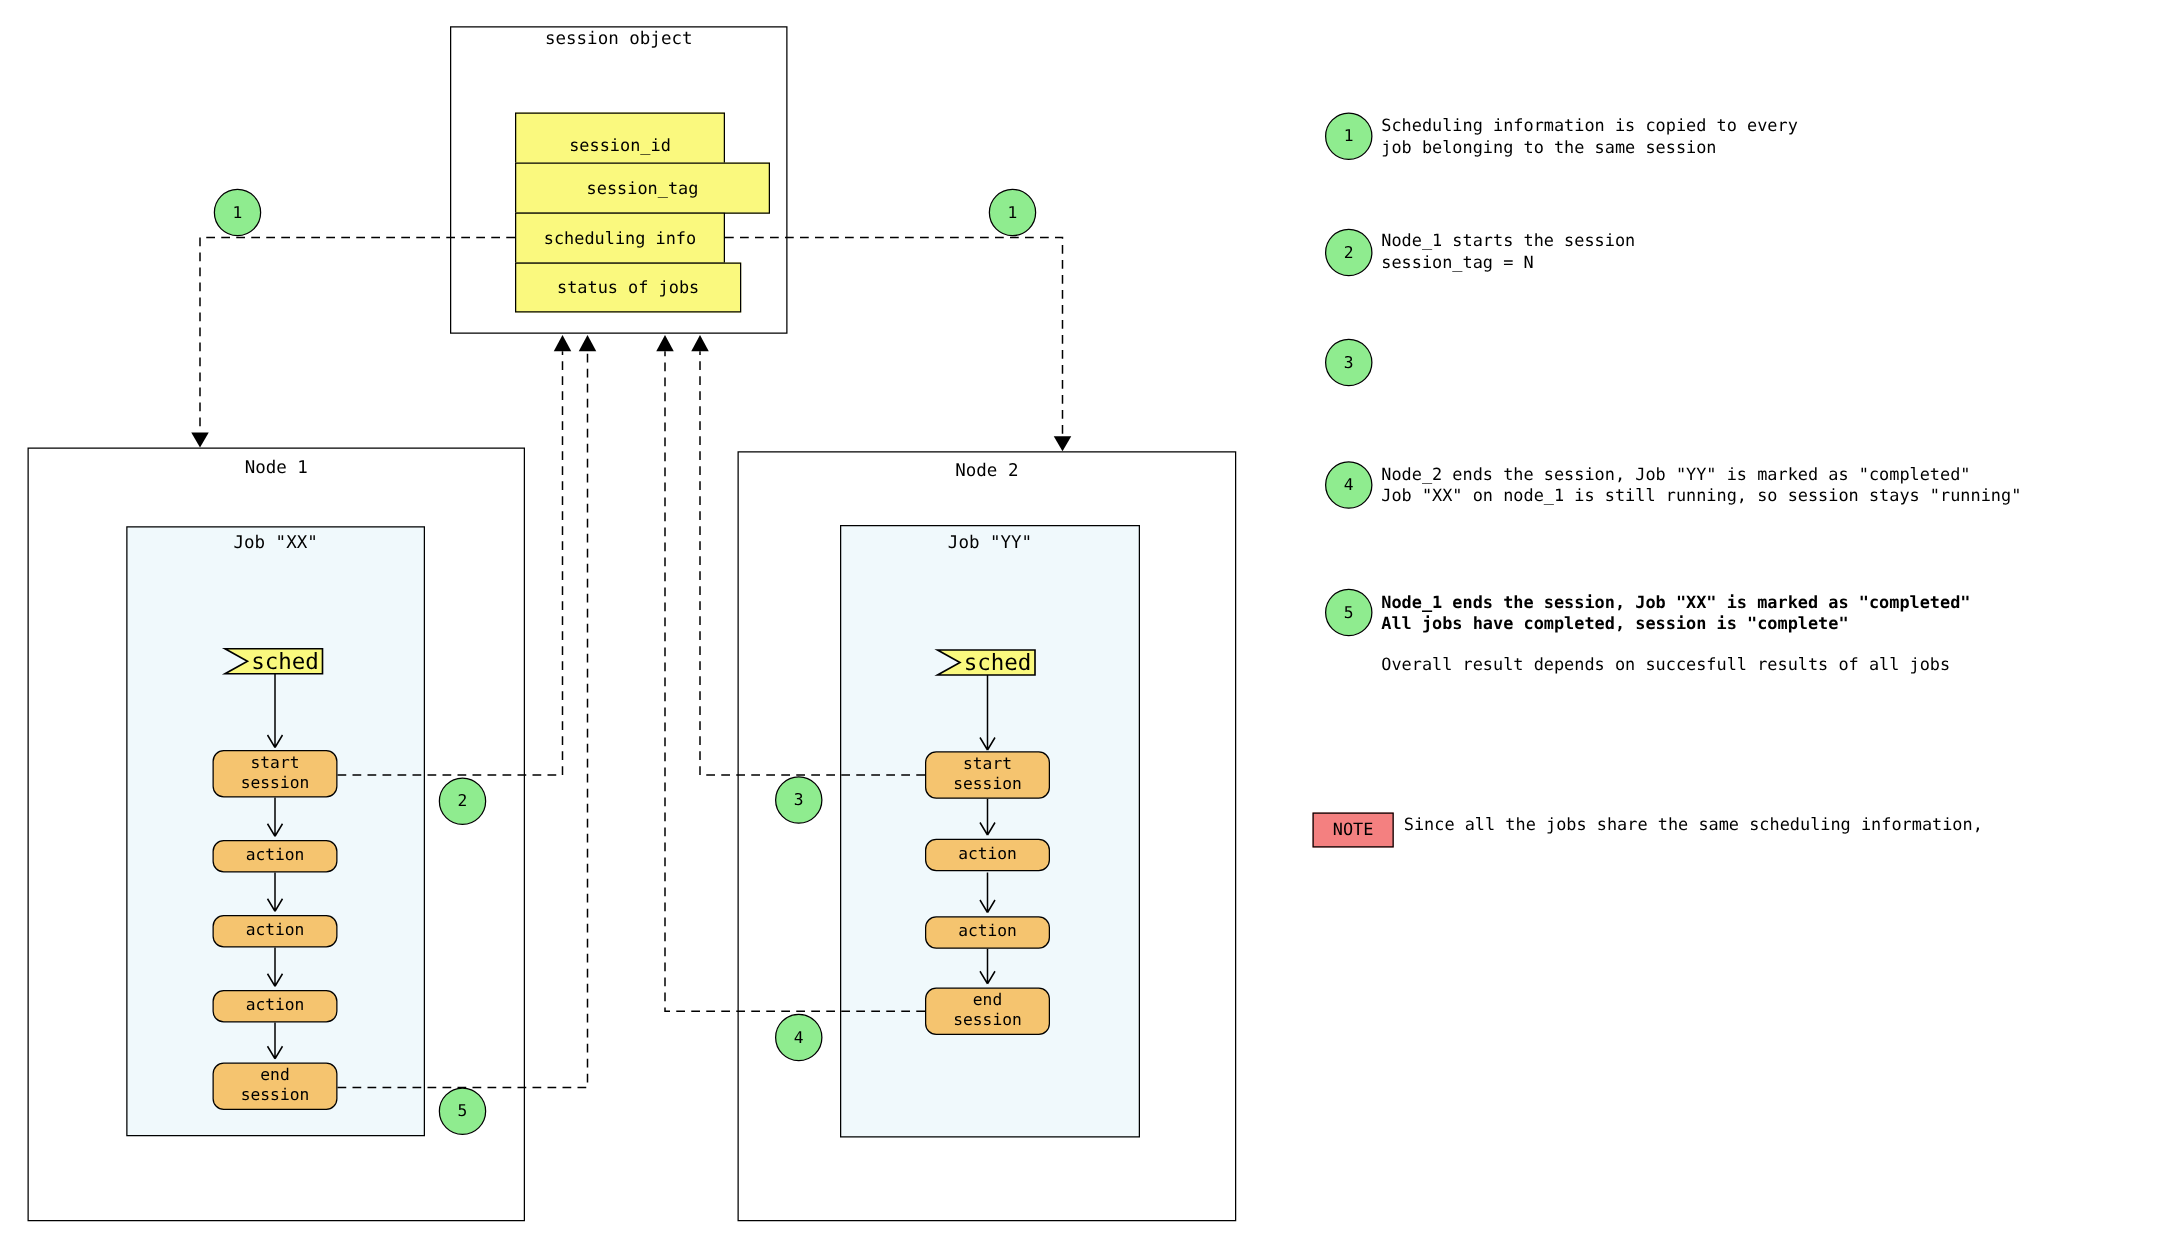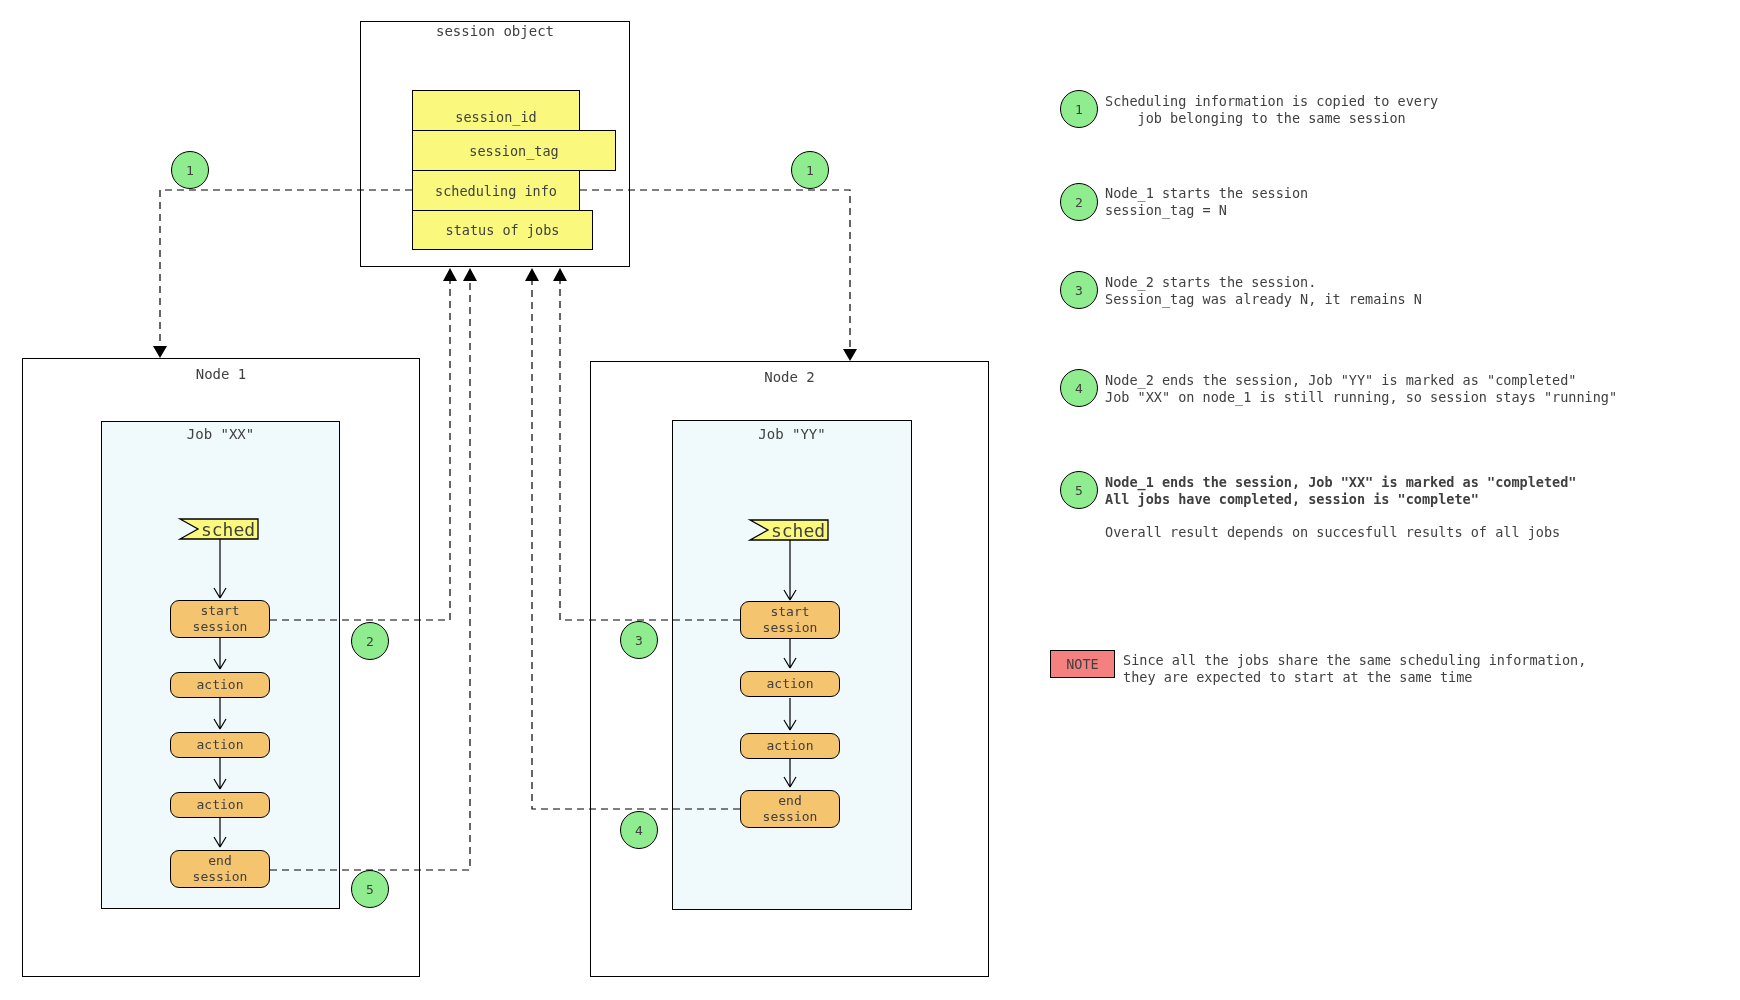--- a/index.html
+++ b/index.html
@@ -1,17 +1,17 @@
 <!DOCTYPE html>
 <html><head>
 <meta charset="utf-8">
 <style>
   html,body{margin:0;padding:0;background:#fff;}
   #scene{position:relative;width:1740px;height:1000px;background:#fff;
-         font-family:"DejaVu Sans Mono","Liberation Mono",monospace;color:#404040;overflow:hidden;}
+         font-family:"DejaVu Sans Mono","Liberation Mono",monospace;color:#000000;overflow:hidden;}
   .abs{position:absolute;box-sizing:border-box;}
   .frame{border:1px solid #000;background:#fff;}
   .jobframe{border:1px solid #000;background:#F0F9FC;}
   .cellrow{border:1.5px solid #000;background:#FAF97E;display:flex;align-items:center;justify-content:center;
            font-size:13.5px;}
   .flow{border:1.5px solid #000;border-radius:9px;background:#F5C46F;display:flex;flex-direction:column;
         align-items:center;justify-content:center;font-size:13px;line-height:16px;}
   .circle{width:38px;height:38px;border-radius:50%;border:1.5px solid #000;background:#8FEC8F;
           display:flex;align-items:center;justify-content:center;font-size:13px;}
   .ttl{font-size:14px;text-align:center;}
@@ -118,50 +118,45 @@
   </div>
 
   <div class="abs circle" style="left:171px;top:151px;">1</div>
   <div class="abs circle" style="left:791px;top:151px;">1</div>
   <div class="abs circle" style="left:351px;top:622px;">2</div>
   <div class="abs circle" style="left:620px;top:621px;">3</div>
   <div class="abs circle" style="left:620px;top:811px;">4</div>
   <div class="abs circle" style="left:351px;top:870px;">5</div>
 
   <div class="abs circle" style="left:1060px;top:90px;">1</div>
-  <div class="abs" style="left:1105px;top:93px;text-align:center;">
+  <div class="abs" style="left:1105px;top:93px;">
     <div class="legline">Scheduling information is copied to every</div>
     <div class="legline">job belonging to the same session</div>
   </div>
 
   <div class="abs circle" style="left:1060px;top:183px;">2</div>
   <div class="abs" style="left:1105px;top:185px;">
     <div class="legline">Node_1 starts the session</div>
     <div class="legline">session_tag = N</div>
   </div>
 
   <div class="abs circle" style="left:1060px;top:271px;">3</div>
-  <div class="abs" style="left:1105px;top:274px;">
-    <div class="legline">Node_2 starts the session.</div>
-    <div class="legline">Session_tag was already N, it remains N</div>
-  </div>
 
   <div class="abs circle" style="left:1060px;top:369px;">4</div>
   <div class="abs" style="left:1105px;top:372px;">
     <div class="legline">Node_2 ends the session, Job "YY" is marked as "completed"</div>
     <div class="legline">Job "XX" on node_1 is still running, so session stays "running"</div>
   </div>
 
   <div class="abs circle" style="left:1060px;top:471px;">5</div>
   <div class="abs" style="left:1105px;top:474px;font-weight:bold;">
     <div class="legline">Node_1 ends the session, Job "XX" is marked as "completed"</div>
     <div class="legline">All jobs have completed, session is "complete"</div>
   </div>
 
   <div class="abs legline" style="left:1105px;top:524px;">Overall result depends on succesfull results of all jobs</div>
 
   <div class="abs notebox" style="left:1050px;top:650px;width:65px;height:28px;">NOTE</div>
   <div class="abs" style="left:1123px;top:652px;">
     <div class="legline">Since all the jobs share the same scheduling information,</div>
-    <div class="legline">they are expected to start at the same time</div>
   </div>
 
 </div>
 
 </body></html>

